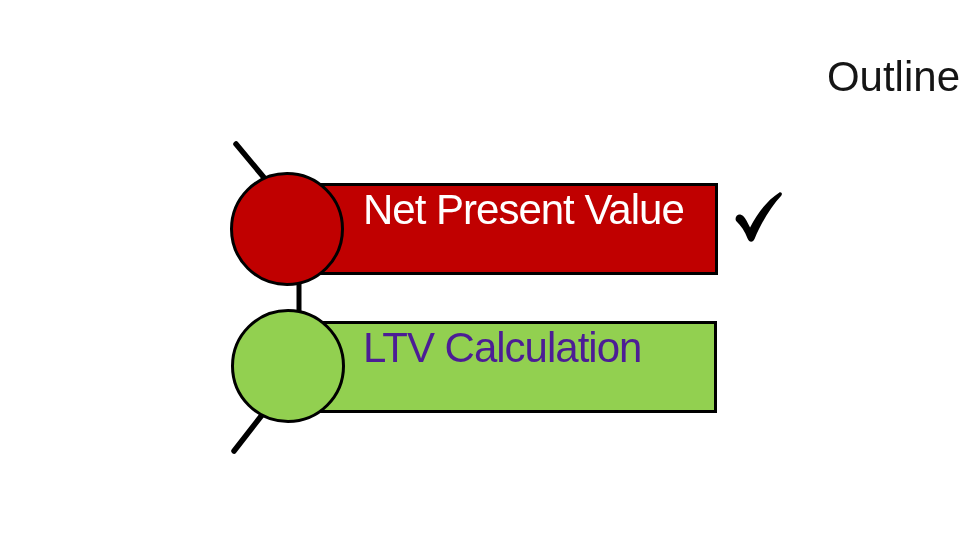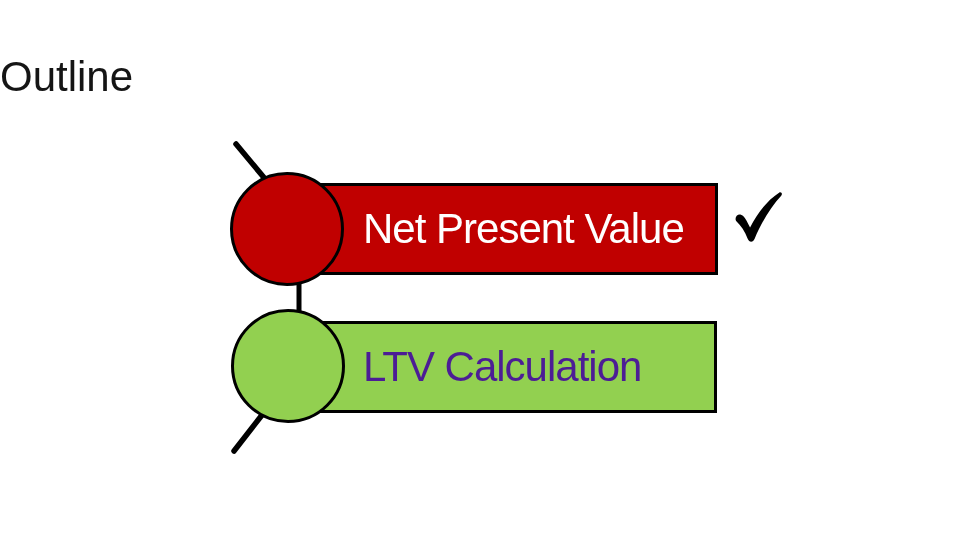--- a/index.html
+++ b/index.html
@@ -13,21 +13,21 @@
     height: 540px;
     background: #ffffff;
     overflow: hidden;
     font-family: "Liberation Sans", "DejaVu Sans", sans-serif;
   }
   .slide-title {
     position: absolute;
     left: 0;
     top: 54px;
     width: 960px;
-    text-align: left;
+    text-align: right;
     font-size: 42px;
     line-height: 46px;
     font-weight: 400;
     color: #151515;
     letter-spacing: 0px;
   }
   .connector-layer {
     position: absolute;
     left: 0;
     top: 0;
@@ -36,21 +36,21 @@
     z-index: 1;
   }
   .outline-bar {
     position: absolute;
     left: 320px;
     width: 398px;
     height: 92px;
     border: 3px solid #000000;
     box-sizing: border-box;
     display: flex;
-    align-items: center;
+    align-items: flex-start;
     z-index: 2;
   }
   .outline-bar .bar-label {
     padding-left: 40px;
     font-size: 42px;
     letter-spacing: -1px;
     white-space: nowrap;
     font-weight: 400;
   }
   .bar-npv { top: 183px; }

